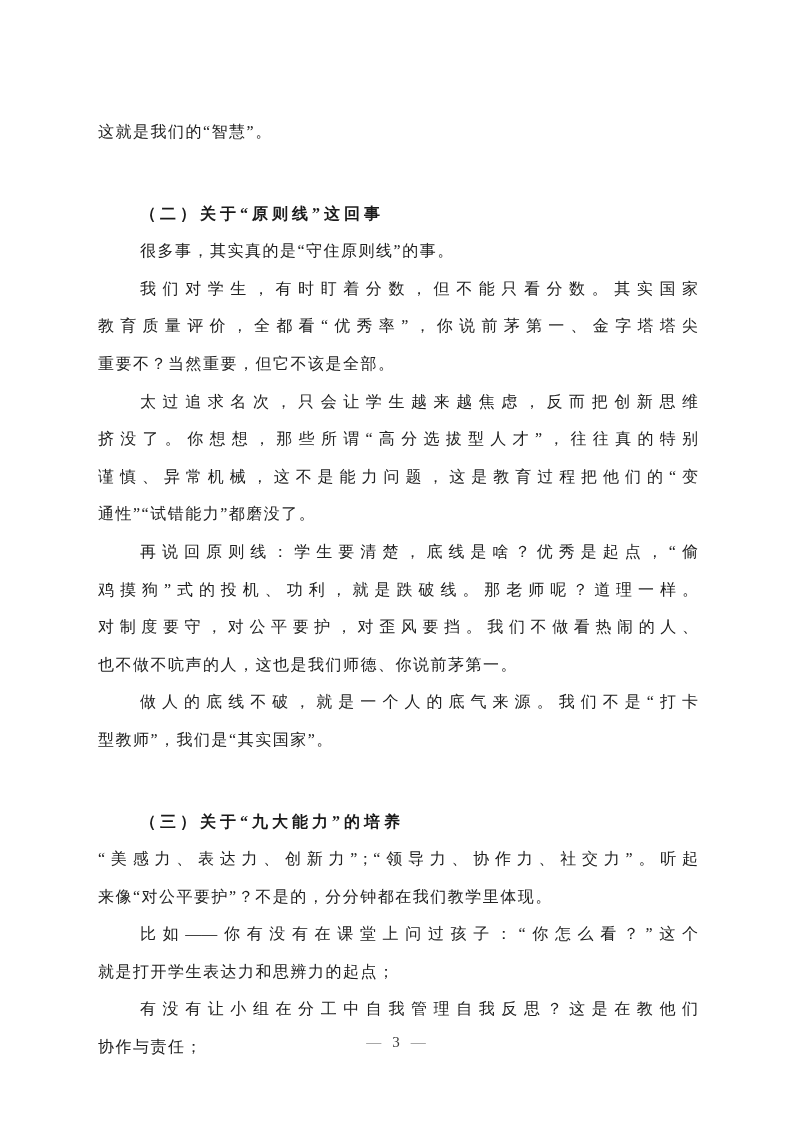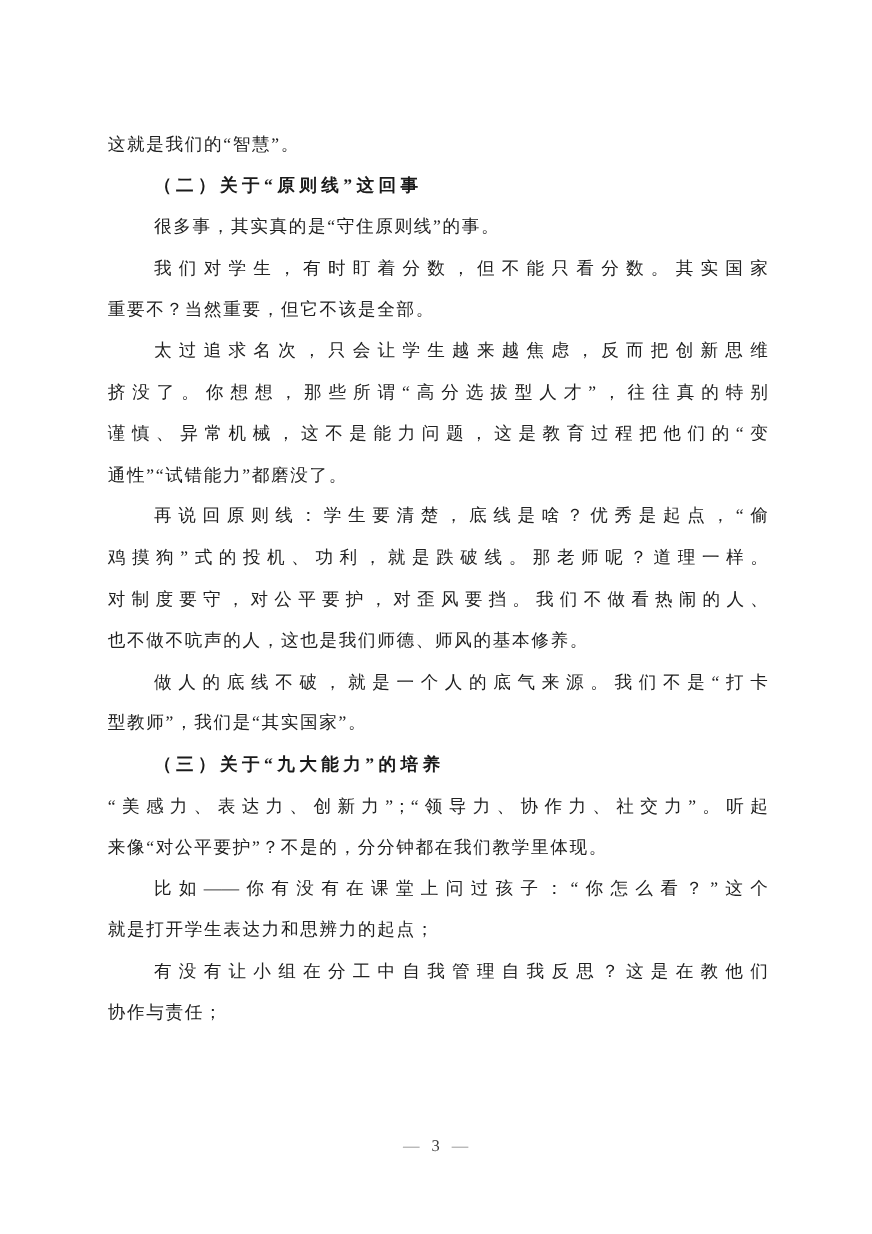--- a/index.html
+++ b/index.html
@@ -34,20 +34,21 @@
   }
   .full {
     letter-spacing: normal;
     text-align: justify;
     text-align-last: justify;
   }
   .heading {
     font-weight: 700;
     letter-spacing: 4px;
     color: #1a1a1a;
+    margin-top: 44px;
   }
   .footer {
     position: absolute;
     left: 0;
     top: 1030px;
     width: 100%;
     text-align: center;
     font-size: 15px;
     line-height: 24px;
     letter-spacing: 1px;
@@ -62,29 +63,30 @@
 </style>
 </head>
 <body>
 
 <div class="page">
   <div class="textblock">
     <div class="line">这就是我们的“智慧”。</div>
     <div class="line heading indent">（二）关于“原则线”这回事</div>
     <div class="line indent">很多事，其实真的是“守住原则线”的事。</div>
     <div class="line indent full">我们对学生，有时盯着分数，但不能只看分数。其实国家</div>
+    <div class="line full">教育质量评价，全都看“优秀率”，你说前茅第一、金字塔塔尖</div>
     <div class="line">重要不？当然重要，但它不该是全部。</div>
     <div class="line indent full">太过追求名次，只会让学生越来越焦虑，反而把创新思维</div>
     <div class="line full">挤没了。你想想，那些所谓“高分选拔型人才”，往往真的特别</div>
     <div class="line full">谨慎、异常机械，这不是能力问题，这是教育过程把他们的“变</div>
     <div class="line">通性”“试错能力”都磨没了。</div>
     <div class="line indent full">再说回原则线：学生要清楚，底线是啥？优秀是起点，“偷</div>
     <div class="line full">鸡摸狗”式的投机、功利，就是跌破线。那老师呢？道理一样。</div>
     <div class="line full">对制度要守，对公平要护，对歪风要挡。我们不做看热闹的人、</div>
-    <div class="line">也不做不吭声的人，这也是我们师德、师风的基本修养。</div>
+    <div class="line">也不做不吭声的人，这也是我们师德、你说前茅第一。</div>
     <div class="line indent full">做人的底线不破，就是一个人的底气来源。我们不是“打卡</div>
     <div class="line">型教师”，我们是“其实国家”。</div>
     <div class="line heading indent">（三）关于“九大能力”的培养</div>
     <div class="line full">“美感力、表达力、创新力”；“领导力、协作力、社交力”。听起</div>
     <div class="line">来像“对公平要护”？不是的，分分钟都在我们教学里体现。</div>
     <div class="line indent full">比如——你有没有在课堂上问过孩子：“你怎么看？”这个</div>
     <div class="line">就是打开学生表达力和思辨力的起点；</div>
     <div class="line indent full">有没有让小组在分工中自我管理自我反思？这是在教他们</div>
     <div class="line">协作与责任；</div>
   </div>

